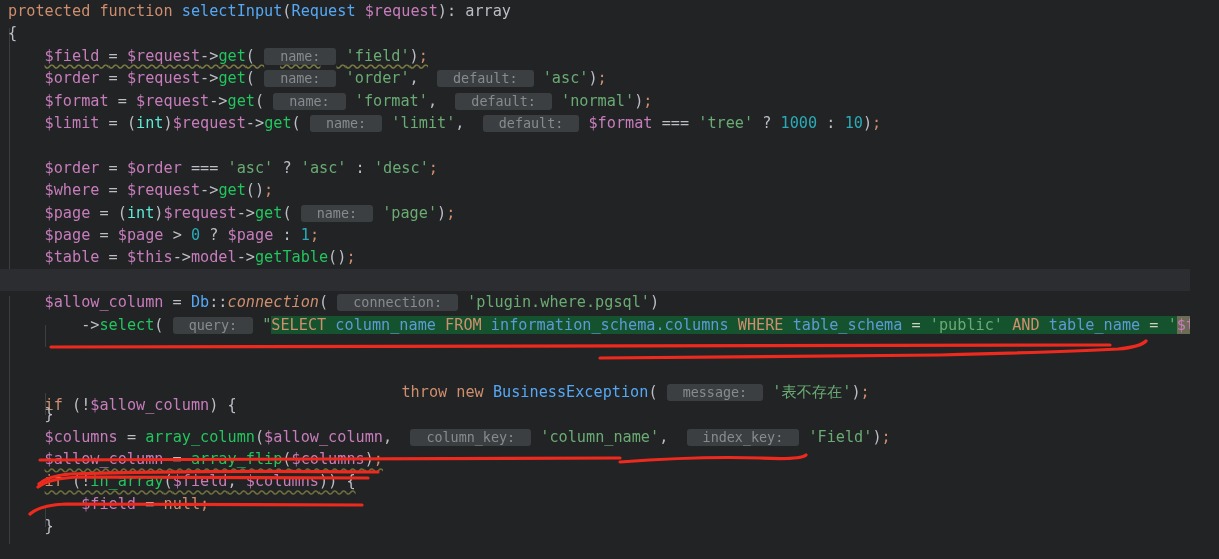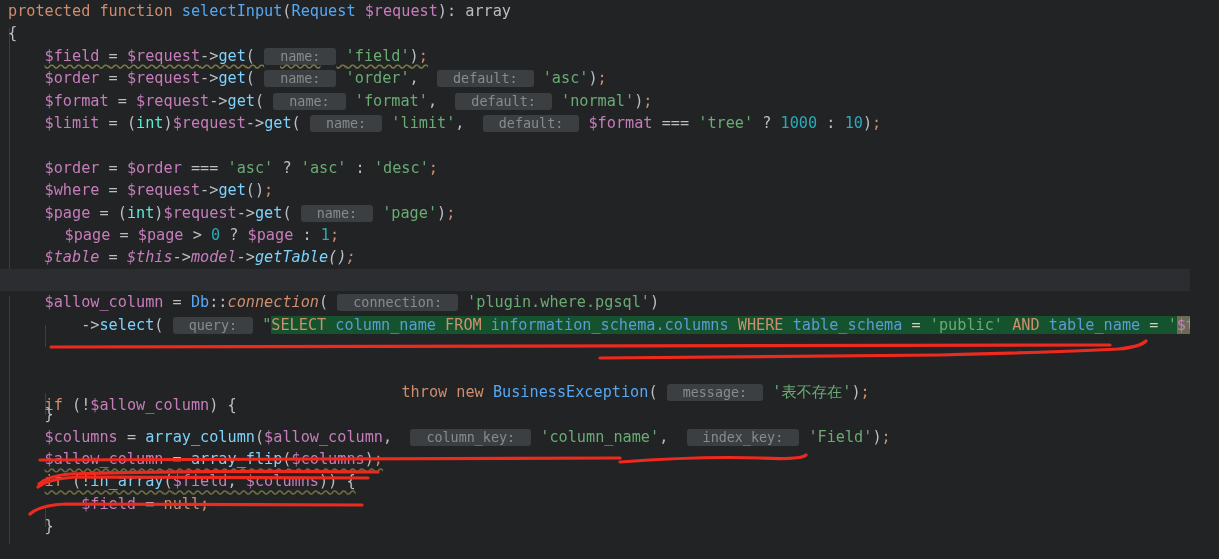--- a/index.html
+++ b/index.html
@@ -30,21 +30,21 @@
   
   .guide{
     position:absolute;
     top:0;bottom:0;
     width:1px;
     background:#3b3f41;
   }
   
   .kw      { color:#cf8e6d; }            
   .fn      { color:#56a8f5; }            
-  .fncall  { color:#7dd3fc; }            
+  .fncall  { color:#22c55e; }            
   .var     { color:#c77dbb; }            
   .str     { color:#6aab73; }            
   .num     { color:#2aacb8; }            
   .punct   { color:#bcbec4; }
   .semi    { color:#cf8e6d; }
   .op      { color:#bcbec4; }
   .type    { color:#bcbec4; }
   .cast    { color:#5eead4; }
   .ital    { color:#cf8e6d; font-style:italic; }
   
@@ -104,23 +104,23 @@
 
   <div class="line" style="top:112px;position:absolute;left:0;right:0;">    <span class="var">$limit</span> <span class="op">=</span> <span class="punct">(</span><span class="cast">int</span><span class="punct">)</span><span class="var">$request</span><span class="op">-&gt;</span><span class="fncall">get</span><span class="punct">(</span> <span class="hint">name:</span> <span class="str">'limit'</span><span class="punct">,</span>  <span class="hint">default:</span> <span class="var">$format</span> <span class="op">===</span> <span class="str">'tree'</span> <span class="op">?</span> <span class="num">1000</span> <span class="op">:</span> <span class="num">10</span><span class="punct">)</span><span class="semi">;</span></div>
 
 
   <div class="line" style="top:179.2px;position:absolute;left:0;right:0;">    <span class="var">$where</span> <span class="op">=</span> <span class="var">$request</span><span class="op">-&gt;</span><span class="fncall">get</span><span class="punct">()</span><span class="semi">;</span></div>
 
   <div class="line" style="top:156.8px;position:absolute;left:0;right:0;">    <span class="var">$order</span> <span class="op">=</span> <span class="var">$order</span> <span class="op">===</span> <span class="str">'asc'</span> <span class="op">?</span> <span class="str">'asc'</span> <span class="op">:</span> <span class="str">'desc'</span><span class="semi">;</span></div>
 
   <div class="line" style="top:201.6px;position:absolute;left:0;right:0;">    <span class="var">$page</span> <span class="op">=</span> <span class="punct">(</span><span class="cast">int</span><span class="punct">)</span><span class="var">$request</span><span class="op">-&gt;</span><span class="fncall">get</span><span class="punct">(</span> <span class="hint">name:</span> <span class="str">'page'</span><span class="punct">)</span><span class="semi">;</span></div>
 
-  <div class="line" style="top:224px;position:absolute;left:0;right:0;margin-left:20px;">    <span class="var">$page</span> <span class="op">=</span> <span class="var">$page</span> <span class="op">&gt;</span> <span class="num">0</span> <span class="op">?</span> <span class="var">$page</span> <span class="op">:</span> <span class="num">1</span><span class="semi">;</span></div>
+  <div class="line" style="top:224px;position:absolute;left:0;right:0;">    <span class="var">$page</span> <span class="op">=</span> <span class="var">$page</span> <span class="op">&gt;</span> <span class="num">0</span> <span class="op">?</span> <span class="var">$page</span> <span class="op">:</span> <span class="num">1</span><span class="semi">;</span></div>
 
-  <div class="line" style="top:246.4px;position:absolute;left:0;right:0;font-style:italic;">    <span class="var">$table</span> <span class="op">=</span> <span class="var">$this</span><span class="op">-&gt;</span><span class="var">model</span><span class="op">-&gt;</span><span class="fncall">getTable</span><span class="punct">()</span><span class="semi">;</span></div>
+  <div class="line" style="top:246.4px;position:absolute;left:0;right:0;">    <span class="var">$table</span> <span class="op">=</span> <span class="var">$this</span><span class="op">-&gt;</span><span class="var">model</span><span class="op">-&gt;</span><span class="fncall">getTable</span><span class="punct">()</span><span class="semi">;</span></div>
 
   <div class="line band" style="top:268.8px;position:absolute;left:0;right:0;">&nbsp;</div>
 
   <div class="line" style="top:291.2px;position:absolute;left:0;right:0;">    <span class="var">$allow_column</span> <span class="op">=</span> <span class="fn">Db</span><span class="op">::</span><span class="ital">connection</span><span class="punct">(</span> <span class="hint">connection:</span> <span class="str">'plugin.where.pgsql'</span><span class="punct">)</span></div>
 
   <div class="line" style="top:313.6px;position:absolute;left:0;right:0;">        <span class="op">-&gt;</span><span class="fncall">select</span><span class="punct">(</span> <span class="hint">query:</span> <span class="str">"</span><span class="sqlhi"><span class="sqlkw">SELECT</span> <span class="sqlid">column_name</span> <span class="sqlkw">FROM</span> <span class="sqlid">information_schema.columns</span> <span class="sqlkw">WHERE</span> <span class="sqlid">table_schema</span> <span class="sqlpunct">=</span> <span class="sqlstr">'public'</span> <span class="sqlkw">AND</span> <span class="sqlid">table_name</span> <span class="sqlpunct">=</span> <span class="sqlstr">'</span><span class="selbox">$table</span><span class="sqlstr">'</span></span><span class="str">"</span></div>
 
   <div class="line" style="top:336px;position:absolute;left:0;right:0;">&nbsp;</div>
 
   <div class="line" style="top:358.4px;position:absolute;left:0;right:8px;margin-top:36px;">    <span class="kw">if</span> <span class="punct">(!</span><span class="var">$allow_column</span><span class="punct">)</span> <span class="punct">{</span></div>

